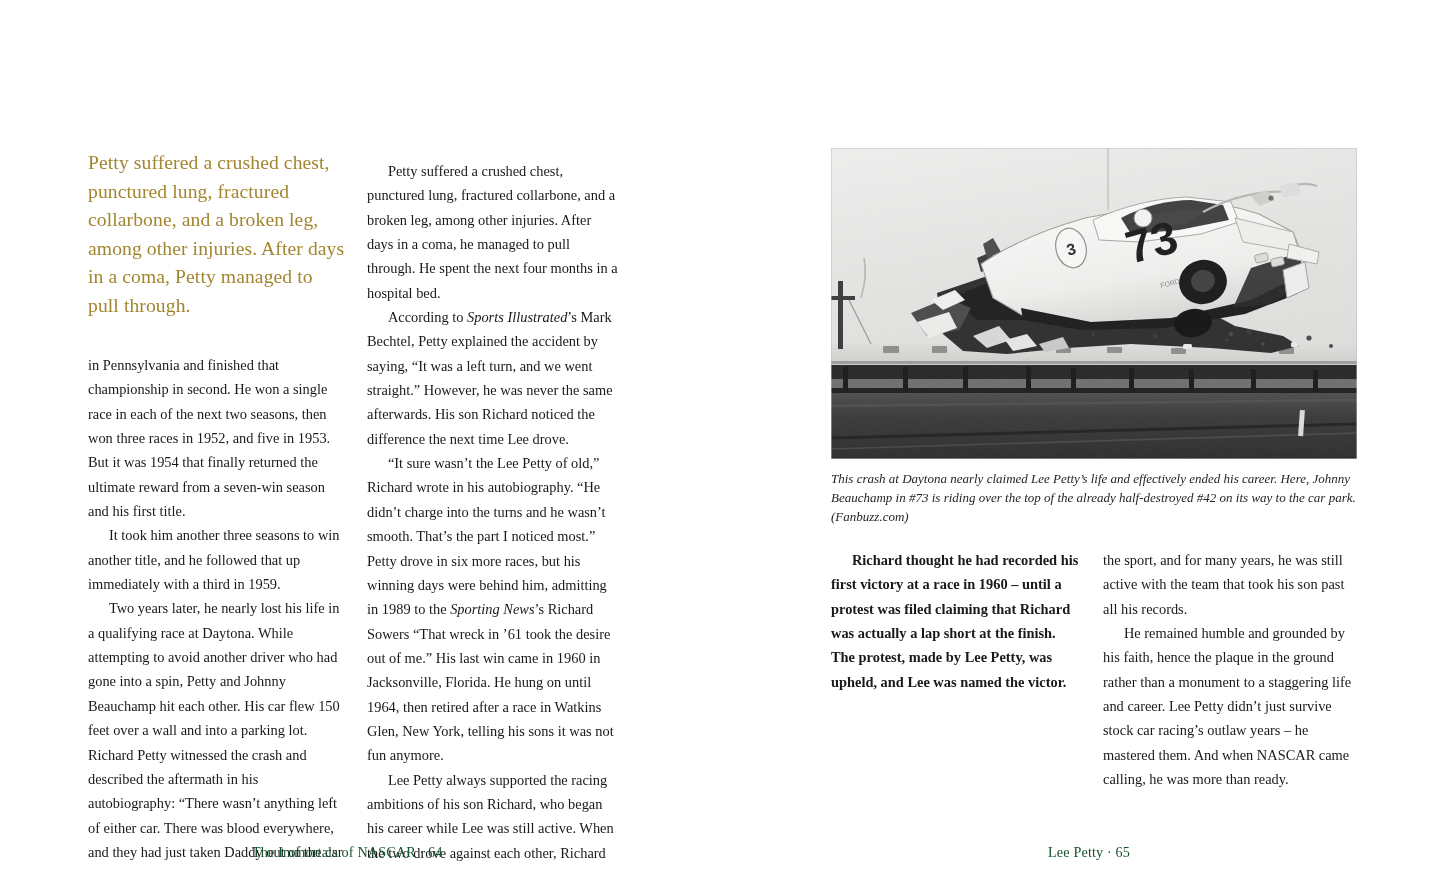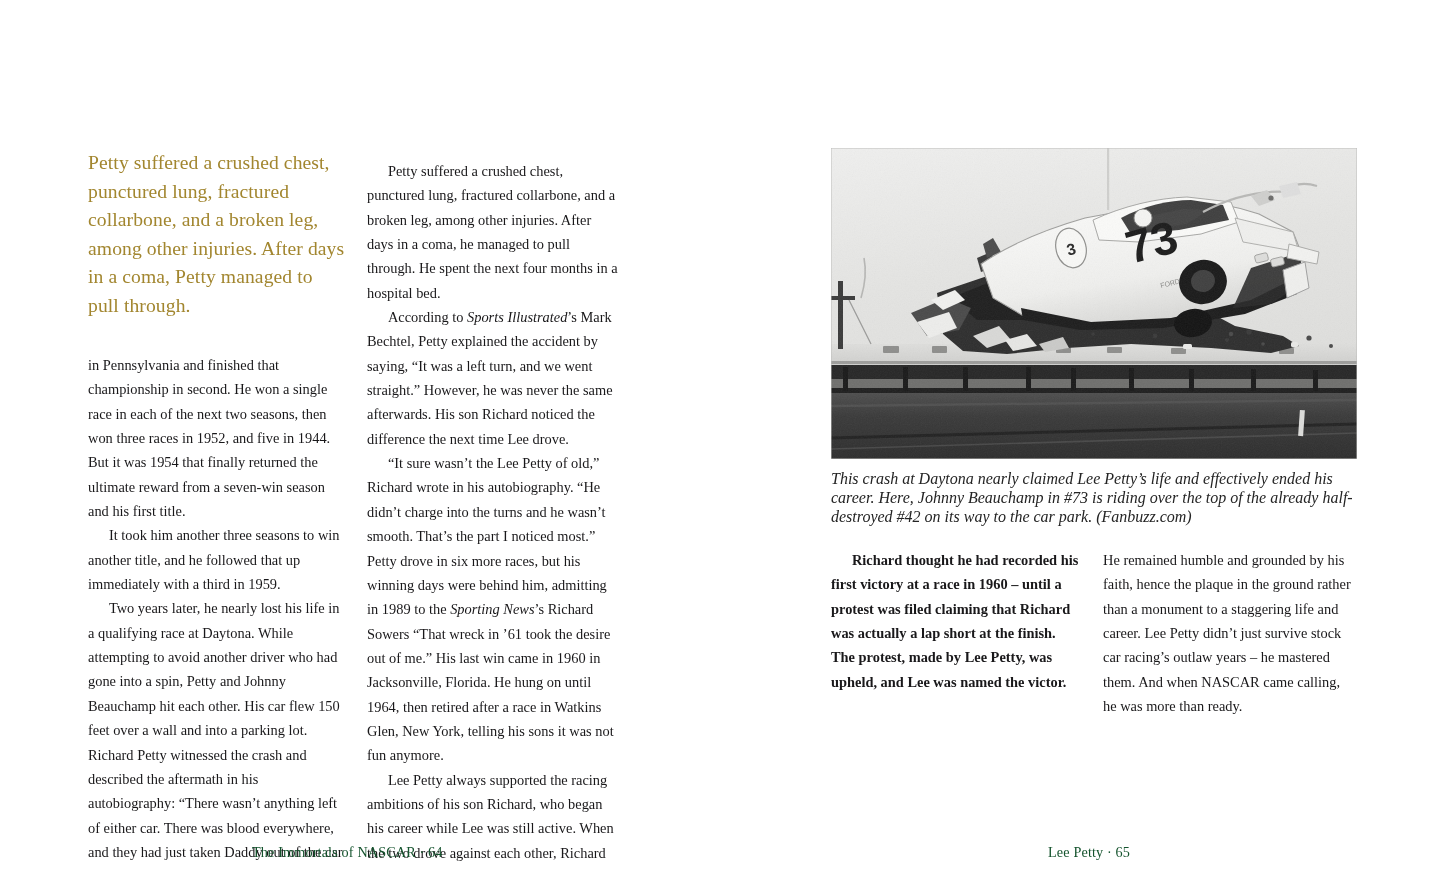--- a/index.html
+++ b/index.html
@@ -74,21 +74,21 @@
   .photo-svg { display: block; width: 100%; height: 100%; }
 
   
   .caption {
     position: absolute;
     left: 831px;
     top: 438px;
     width: 528px;
     font-family: "Liberation Serif", "DejaVu Serif", serif;
     font-style: italic;
-    font-size: 16px;
+    font-size: 13px;
     line-height: 19.2px;
     color: #242424;
   }
 
   
   .footer {
     position: absolute;
     top: 813px;
     font-family: "Liberation Serif", "DejaVu Serif", serif;
     font-size: 14.2px;
@@ -102,21 +102,21 @@
   i, em { font-style: italic; }
 </style>
 </head>
 <body>
 
 <div class="spread">
 
   <div class="pullquote">Petty suffered a crushed chest, punctured lung, fractured collarbone, and a broken leg, among other injuries. After days in a coma, Petty managed to pull through.</div>
 
   <div class="col" id="col-1">
-    <p class="no-indent">in Pennsylvania and finished that championship in second. He won a single race in each of the next two seasons, then won three races in 1952, and five in 1944. But it was 1954 that finally returned the ultimate reward from a seven-win season and his first title.</p>
+    <p class="no-indent">in Pennsylvania and finished that championship in second. He won a single race in each of the next two seasons, then won three races in 1952, and five in 1953. But it was 1954 that finally returned the ultimate reward from a seven-win season and his first title.</p>
     <p>It took him another three seasons to win another title, and he followed that up immediately with a third in 1959.</p>
     <p>Two years later, he nearly lost his life in a qualifying race at Daytona. While attempting to avoid another driver who had gone into a spin, Petty and Johnny Beauchamp hit each other. His car flew 150 feet over a wall and into a parking lot. Richard Petty witnessed the crash and described the aftermath in his autobiography: “There wasn’t anything left of either car. There was blood everywhere, and they had just taken Daddy out of the car and were putting him in the back of an ambulance. He was lifeless.”</p>
   </div>
 
   <div class="col" id="col-2">
     <p class="no-indent" style="text-indent:1.45em;">Petty suffered a crushed chest, punctured lung, fractured collarbone, and a broken leg, among other injuries. After days in a coma, he managed to pull through. He spent the next four months in a hospital bed.</p>
     <p><span>According to </span><i>Sports Illustrated</i><span>’s Mark Bechtel, Petty explained the accident by saying, “It was a left turn, and we went straight.” However, he was never the same afterwards. His son Richard noticed the difference the next time Lee drove.</span></p>
     <p><span>“It sure wasn’t the Lee Petty of old,” Richard wrote in his autobiography. “He didn’t charge into the turns and he wasn’t smooth. That’s the part I noticed most.” Petty drove in six more races, but his winning days were behind him, admitting in 1989 to the </span><i>Sporting News</i><span>’s Richard Sowers “That wreck in ’61 took the desire out of me.” His last win came in 1960 in Jacksonville, Florida. He hung on until 1964, then retired after a race in Watkins Glen, New York, telling his sons it was not fun anymore.</span></p>
     <p>Lee Petty always supported the racing ambitions of his son Richard, who began his career while Lee was still active. When the two drove against each other, Richard experienced firsthand what a hard-nosed competitor his father was. In one of Richard’s very first races, Lee took his son into the wall to pass him.</p>
   </div>
@@ -296,18 +296,19 @@
     </svg>
   </div>
 
   <div class="caption">This crash at Daytona nearly claimed Lee Petty’s life and effectively ended his career. Here, Johnny Beauchamp in #73 is riding over the top of the already half-destroyed #42 on its way to the car park. (Fanbuzz.com)</div>
 
   <div class="col" id="col-3">
     <p class="no-indent" style="text-indent:1.45em;font-weight:bold;">Richard thought he had recorded his first victory at a race in 1960 – until a protest was filed claiming that Richard was actually a lap short at the finish. The protest, made by Lee Petty, was upheld, and Lee was named the victor.</p>
   </div>
 
   <div class="col" id="col-4">
+    <p class="no-indent">the sport, and for many years, he was still active with the team that took his son past all his records.</p>
     <p>He remained humble and grounded by his faith, hence the plaque in the ground rather than a monument to a staggering life and career. Lee Petty didn’t just survive stock car racing’s outlaw years – he mastered them. And when NASCAR came calling, he was more than ready.</p>
   </div>
 
   <div class="footer" id="footer-right">Lee Petty · 65</div>
 
 </div>
 
 </body></html>

